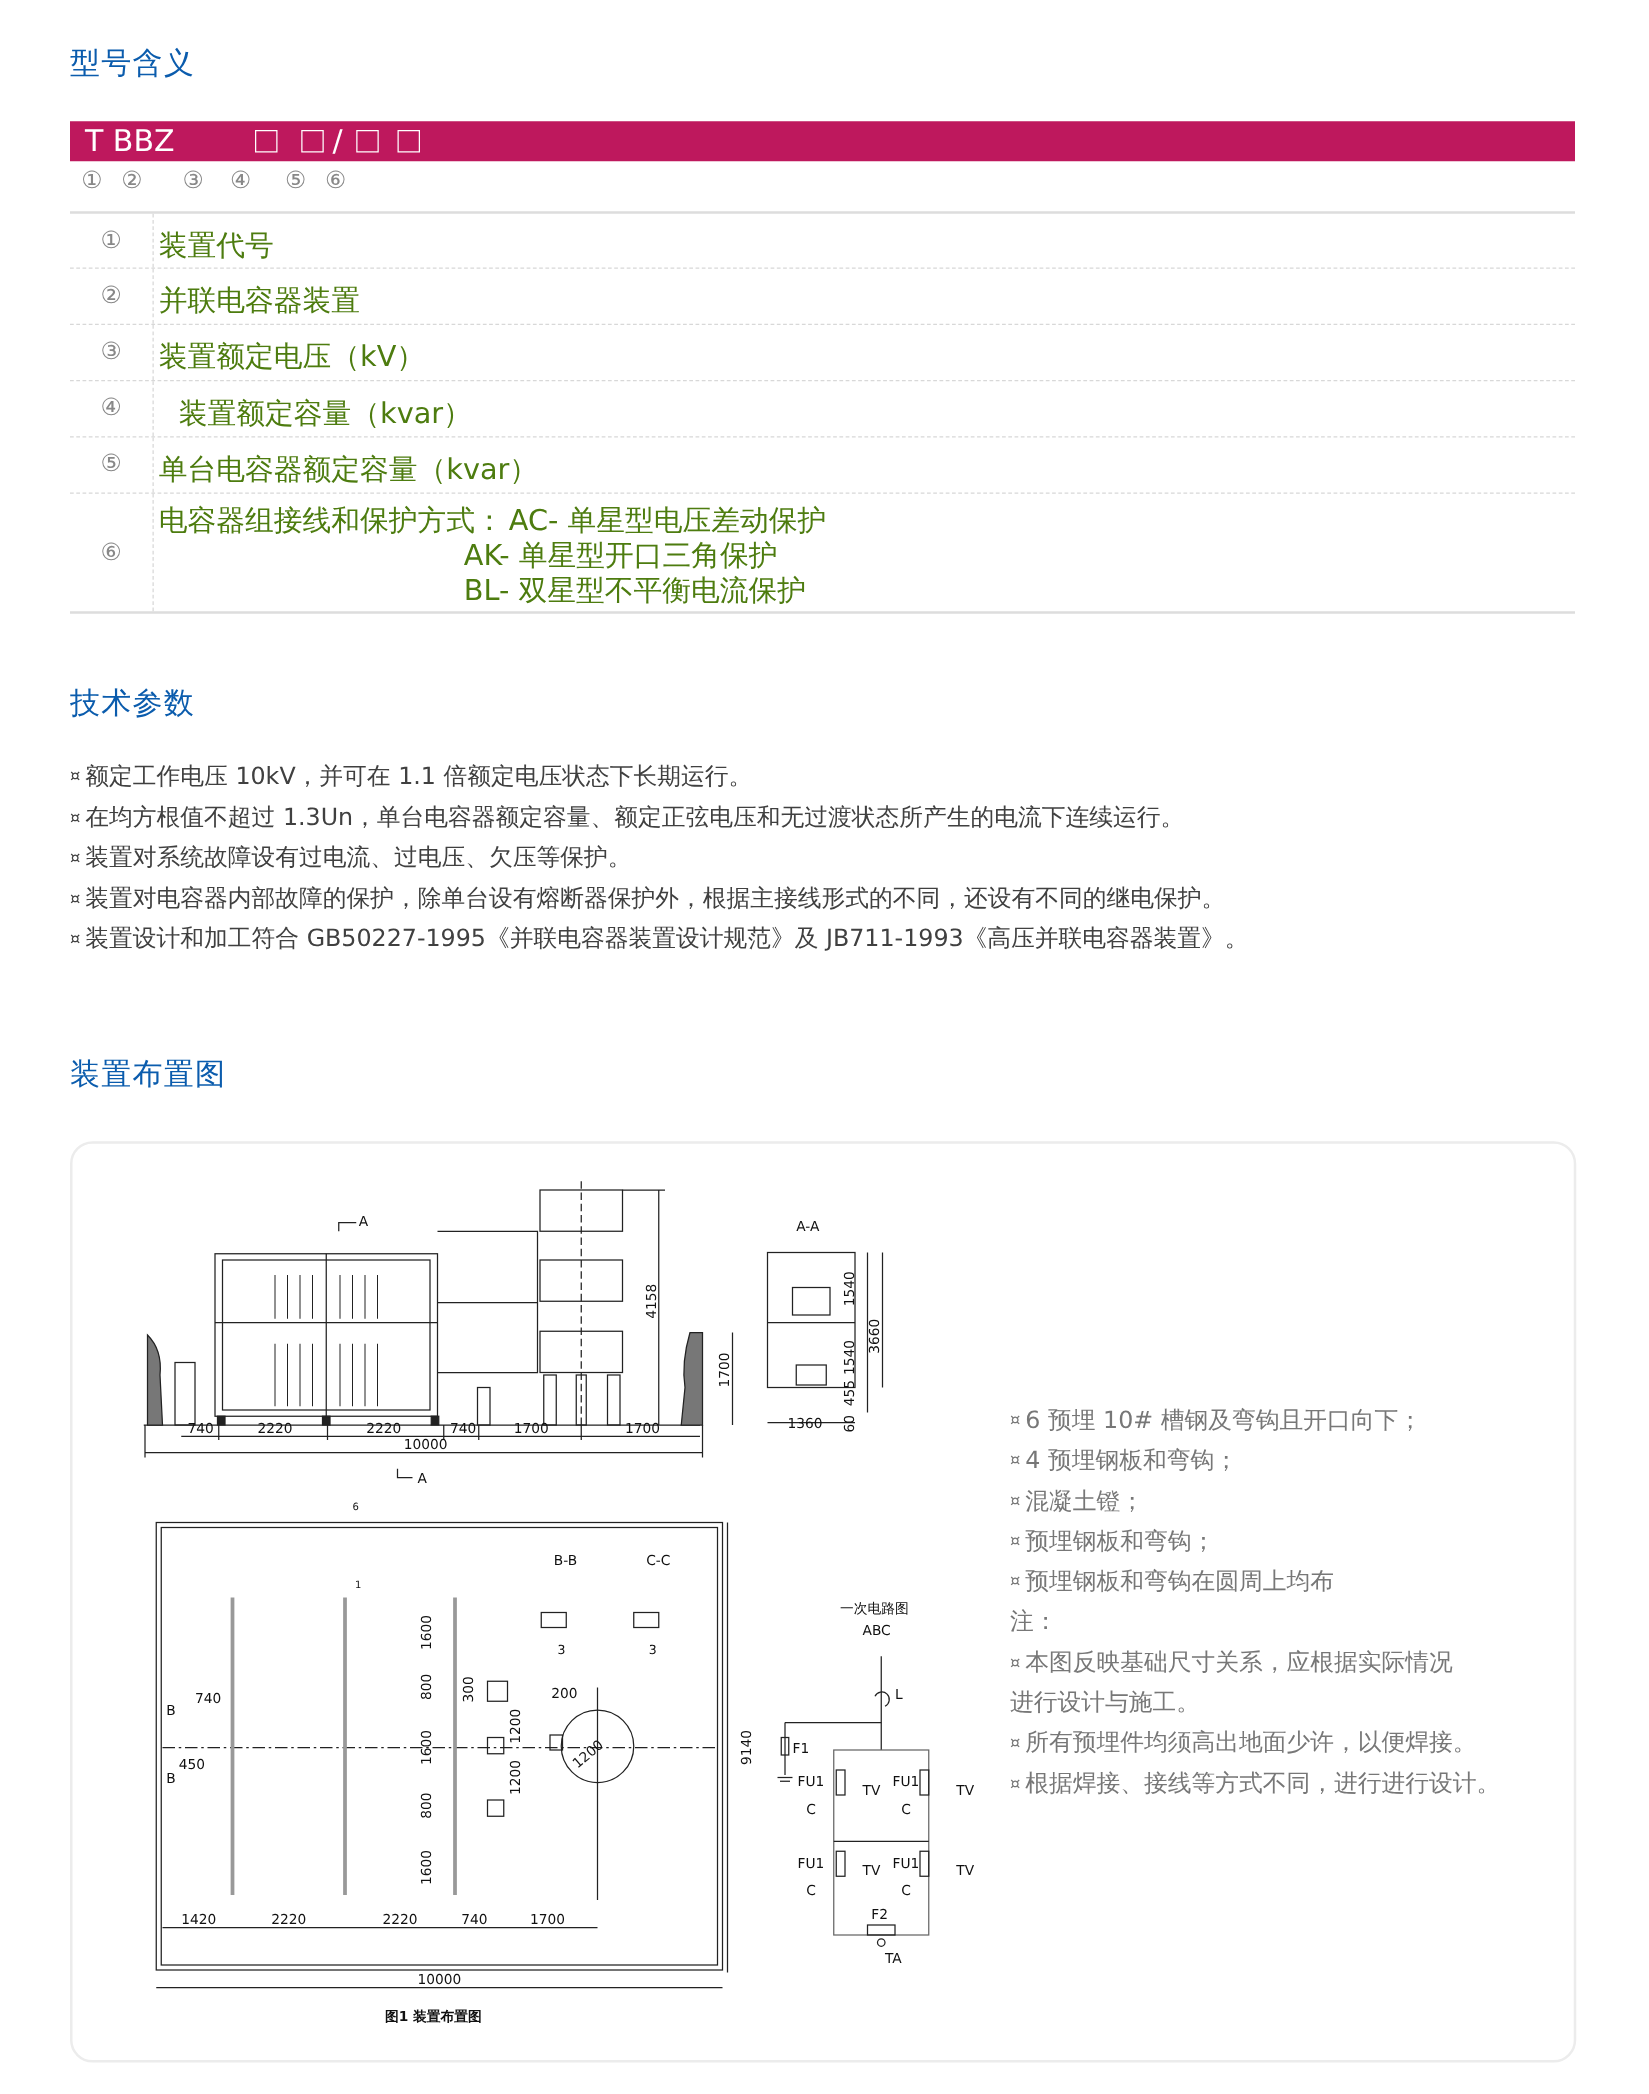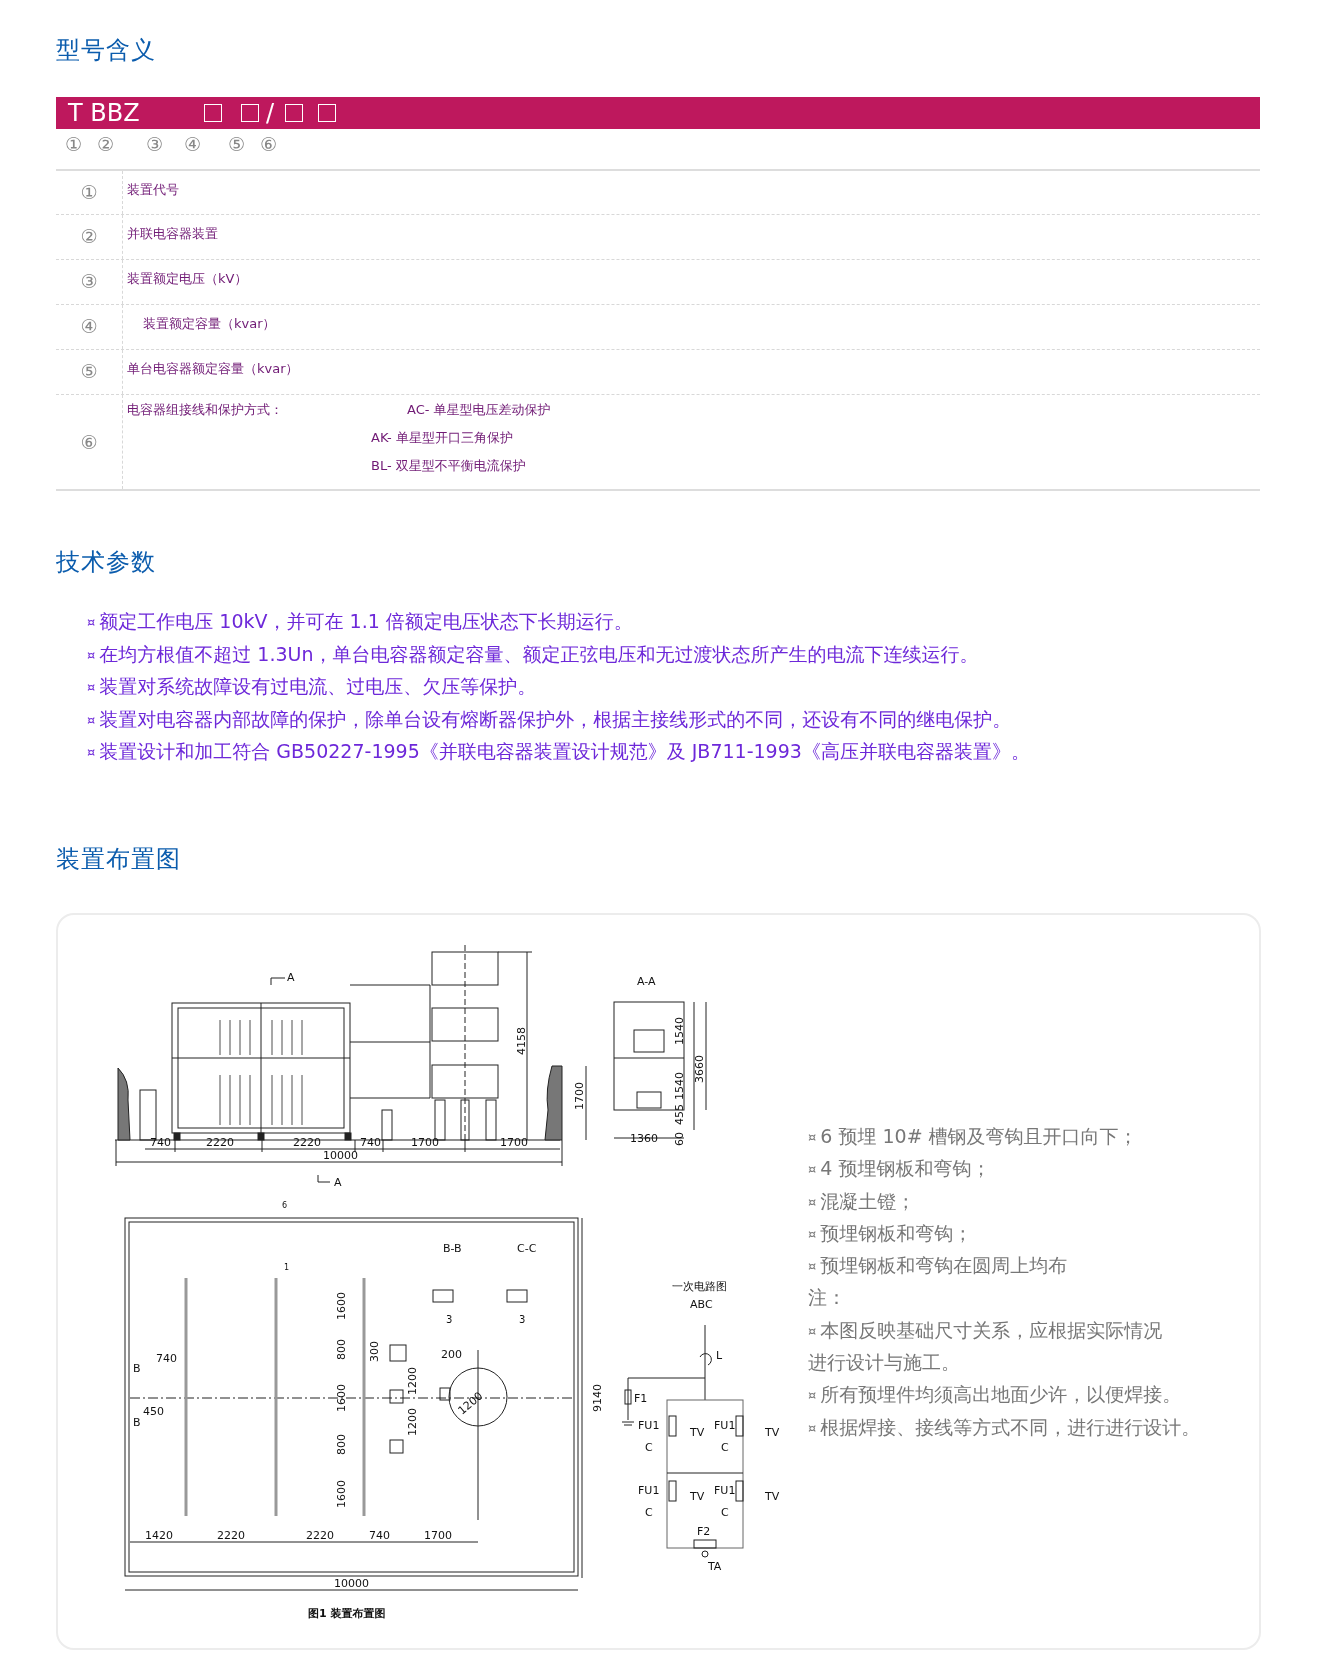--- a/index.html
+++ b/index.html
@@ -8,23 +8,23 @@
   .model-bar{position:absolute;left:56px;top:97px;width:1204px;height:32px;background:#be185d;color:#fff;font-size:24px;line-height:32px;}
   .model-bar .code{position:absolute;left:12px;top:0;}
   .model-bar .box{position:absolute;top:7px;width:18px;height:18px;border:1.5px solid #fff;box-sizing:border-box;}
   .model-bar .slash{position:absolute;top:0;}
   .circ{position:absolute;top:133px;font-size:19px;color:#888;}
   .tbl{position:absolute;left:56px;top:169px;width:1204px;}
   .tbl .top{height:2px;background:#ddd;}
   .row{position:relative;border-bottom:1px dashed #d8d8d8;}
   .row .num{position:absolute;left:0;width:66px;text-align:center;font-size:19px;color:#888;}
   .row .vl{position:absolute;left:66px;top:0;bottom:0;border-left:1px dashed #d8d8d8;}
-  .row .txt{position:absolute;left:71px;font-size:13px;color:#701a75;white-space:pre;}
+  .row .txt{position:absolute;left:71px;font-size:23px;color:#4d7c0f;white-space:pre;}
   .tbl .bot{height:2px;background:#ddd;}
-  .bullets{position:absolute;left:56px;top:605px;font-size:19px;color:#6d28d9;margin-left:31px;}
+  .bullets{position:absolute;left:56px;top:605px;font-size:19px;color:#404040;}
   .bullets div{height:32.5px;line-height:32.5px;white-space:pre;}
   .bullets .b{font-size:13px;margin-right:4px;vertical-align:2px;}
   .panel{position:absolute;left:56px;top:913px;width:1205px;height:737px;border:2px solid #ececec;border-radius:18px;box-sizing:border-box;}
   .notes{position:absolute;left:808px;top:1120px;font-size:19px;color:#777;}
   .notes div{height:32.3px;line-height:32.3px;white-space:pre;}
   .notes .b{font-size:13px;margin-right:4px;vertical-align:2px;}
   svg text{font-family:"DejaVu Sans",sans-serif;fill:#111;}
 </style>
 </head>
 <body>

